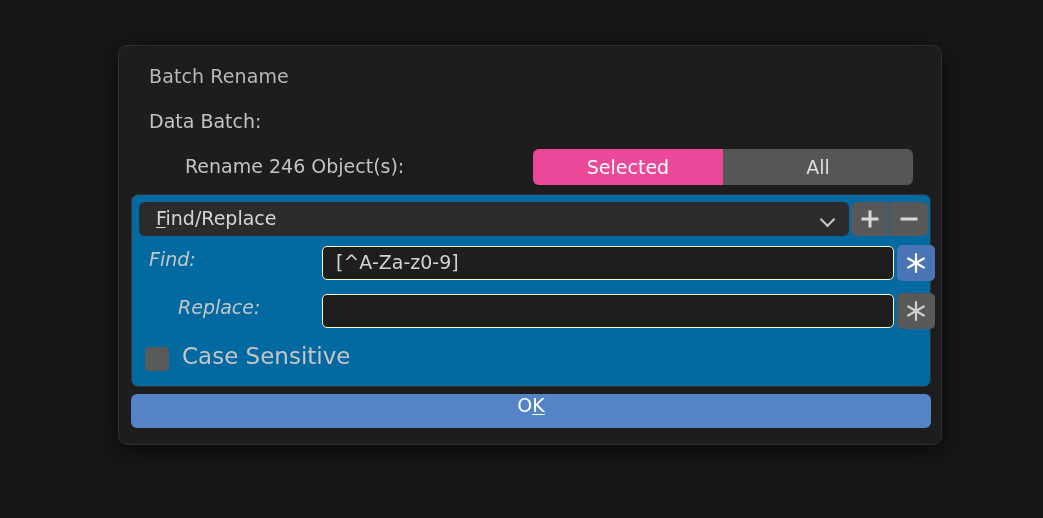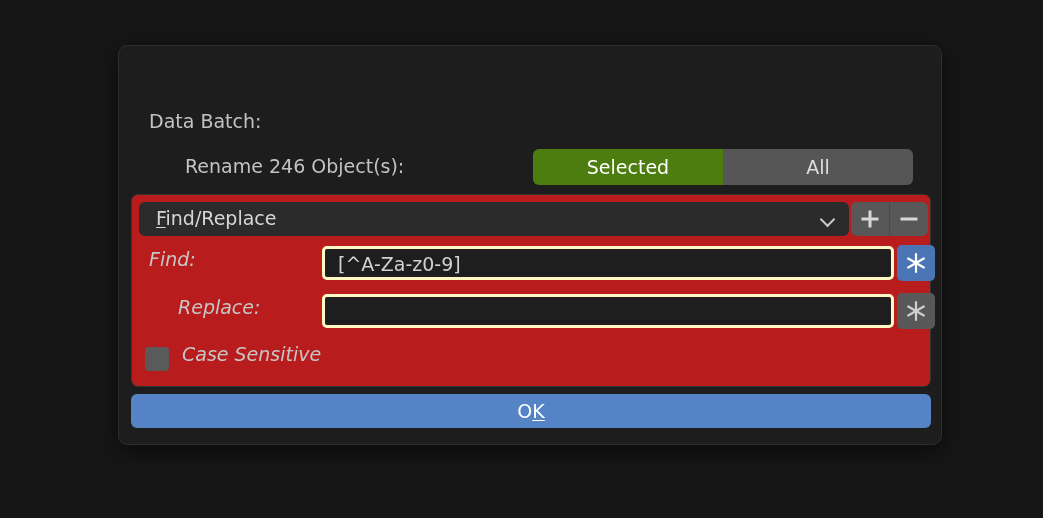--- a/index.html
+++ b/index.html
@@ -95,31 +95,31 @@
     display: flex;
   }
   .seg {
     flex: 1 1 50%;
     display: flex;
     align-items: center;
     justify-content: center;
     font-size: 19px;
     color: #ffffff;
   }
-  .seg.on  { background: #4d7c0f; }
+  .seg.on  { background: #ec4899; }
   .seg.off { background: #565656; color: #dedede; }
 
   
   #fr-panel {
     position: absolute;
     left: 12px;
     top: 148px;
     width: 800px;
     height: 193px;
-    background: #b91c1c;
+    background: #0369a1;
     border: 1px solid #333333;
     border-radius: 7px;
     box-sizing: border-box;
   }
   #fr-header {
     position: absolute;
     left: 7px;
     top: 7px;
     width: 710px;
     height: 34px;
@@ -161,21 +161,21 @@
   .fr-row-label {
     position: absolute;
     font-size: 19px;
     color: #c6c6c6;
     font-style: italic;
   }
   .textfield {
     position: absolute;
     height: 34px;
     background: #1e1e1e;
-    border: 3px solid #fef9c3;
+    border: 1px solid #fef9c3;
     border-radius: 5px;
     box-sizing: border-box;
   }
   .textfield .val {
     position: absolute;
     left: 13px;
     top: 4px;
     font-size: 19px;
     color: #d2d2d2;
   }
@@ -198,49 +198,48 @@
     width: 24px;
     height: 24px;
     background: #5a5a5a;
     border-radius: 4px;
     box-sizing: border-box;
   }
   #case-label {
     position: absolute;
     left: 50px;
     top: 148px;
-    font-size: 19px;
+    font-size: 23px;
     color: #c6c6c6;
-    font-style: italic;
   }
 
   
   #ok-button {
     position: absolute;
     left: 12px;
     top: 348px;
     width: 800px;
     height: 34px;
     background: #5584c6;
     border-radius: 6px;
     display: flex;
-    align-items: center;
     justify-content: center;
     box-sizing: border-box;
   }
   #ok-button .val {
     font-size: 19px;
     color: #ffffff;
   }
 </style>
 </head>
 <body>
 
 <div id="dialog">
 
+  <div class="dlg-title">Batch Rename</div>
 
   <div class="row-label" style="left:30px; top:64px;">Data Batch:</div>
 
 
   <div class="row-label" style="left:30px; top:109px;margin-left:36px;">Rename 246 Object(s):</div>
 
   <div id="scope-toggle">
     <div class="seg on">Selected</div>
     <div class="seg off">All</div>
   </div>

